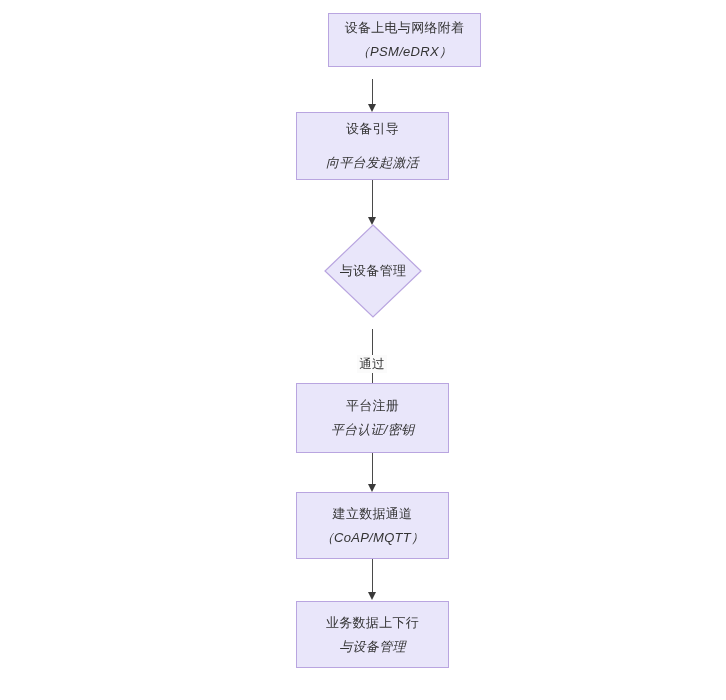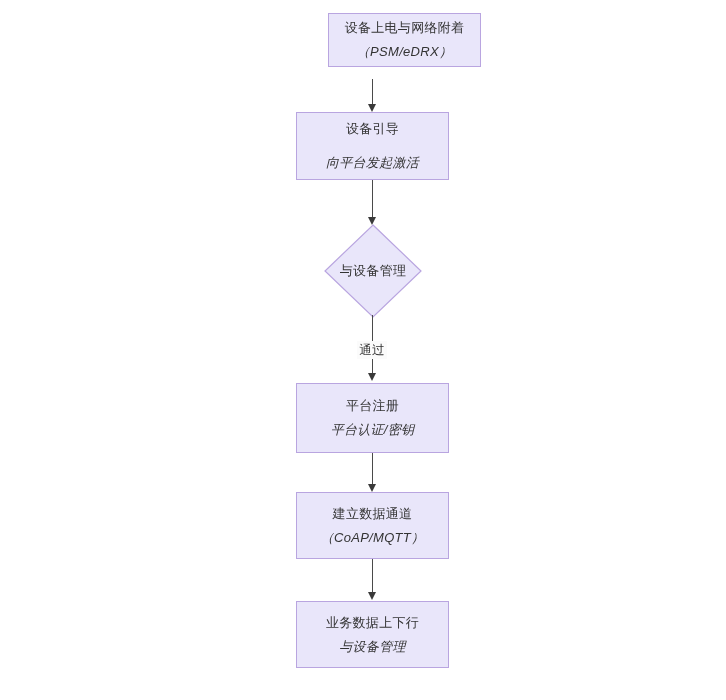--- a/index.html
+++ b/index.html
@@ -118,21 +118,21 @@
     <div class="arrowhead" style="top:37px;"></div>
   </div>
 
   <div class="decision-wrap" style="left:324px; top:224px;">
     <svg class="decision-shape" viewBox="0 0 98 94" preserveAspectRatio="none">
       <polygon points="49,1 97,47 49,93 1,47" fill="#e9e6fa" stroke="#b9a5e0" stroke-width="1.2"></polygon>
     </svg>
     <div class="decision-label">与设备管理</div>
   </div>
 
-  <div class="edge" style="left:372px; top:315px; width:1px; height:66px;text-decoration:underline;">
+  <div class="edge" style="left:372px; top:329px; width:1px; height:66px;text-decoration:underline;">
     <div class="edge-line" style="height:59px;"></div>
     <div class="arrowhead" style="top:58px;"></div>
     <div class="edge-label" style="left:0px; top:26px;">通过</div>
   </div>
 
   <div class="node" style="left:296px; top:383px; width:153px; height:70px;">
     <span class="line1">平台注册</span>
     <span class="line2">平台认证/密钥</span>
   </div>
 

